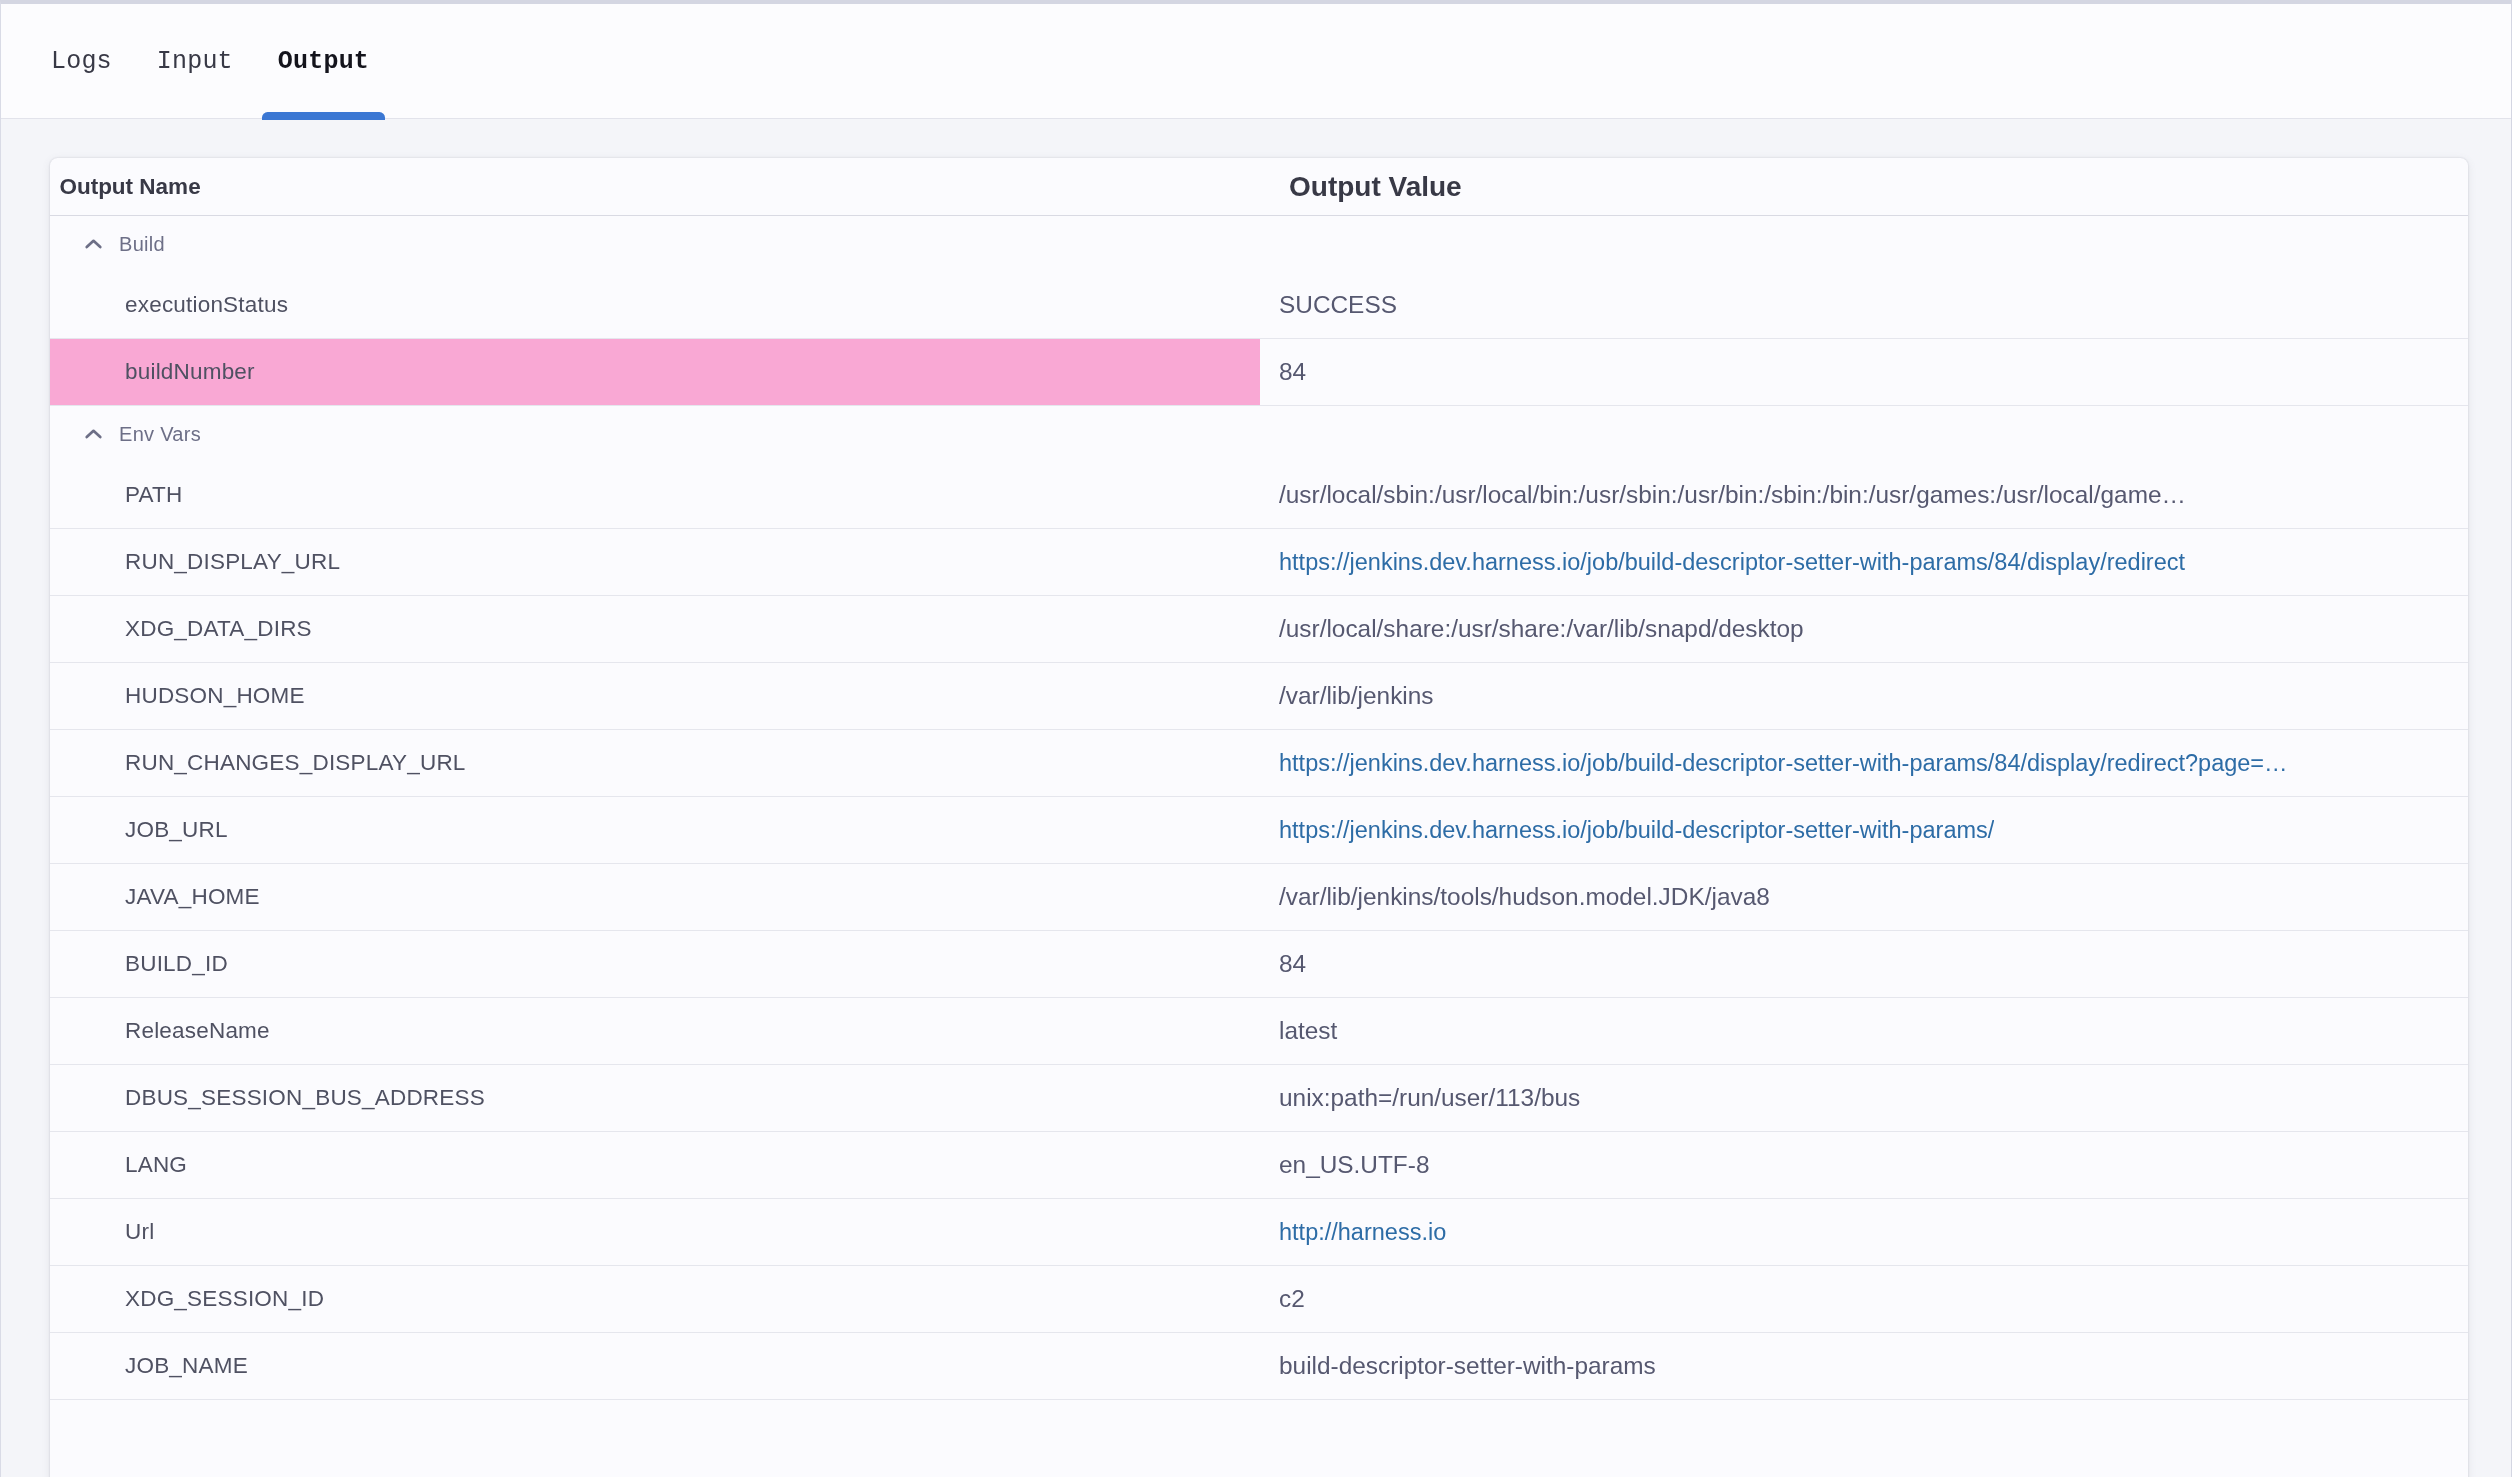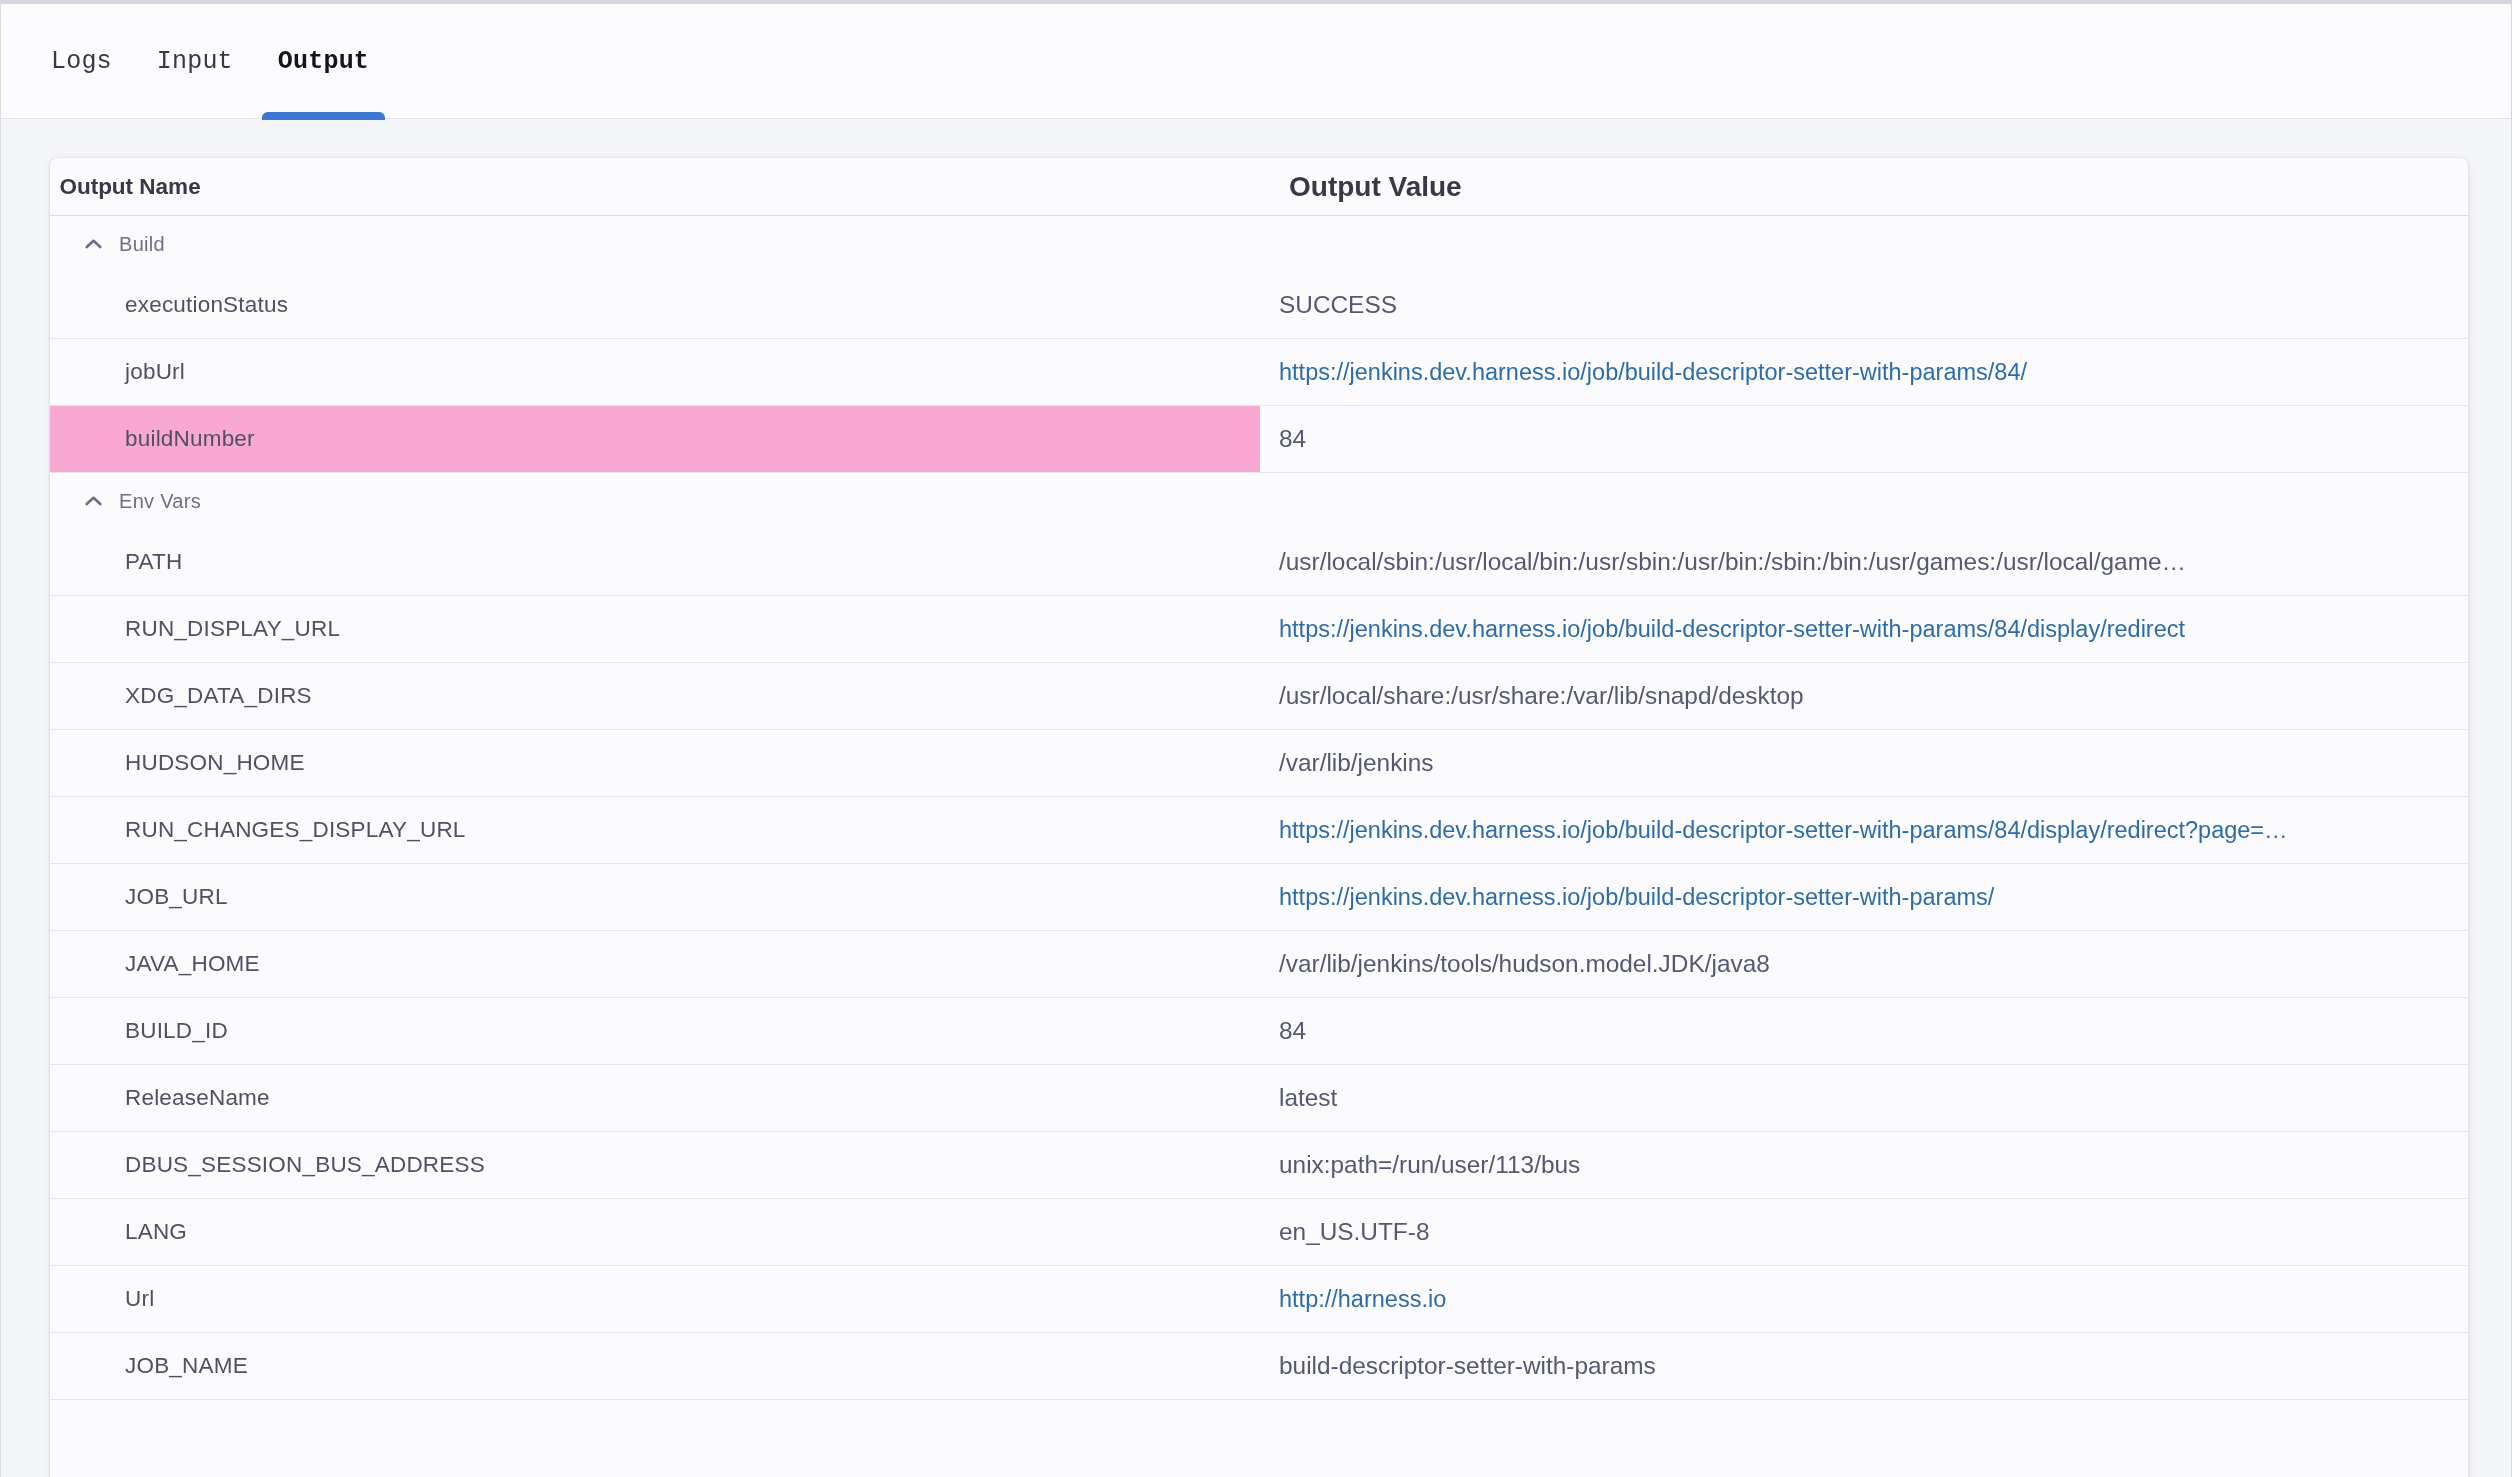--- a/index.html
+++ b/index.html
@@ -147,26 +147,20 @@
       </svg>
       <span class="group-label">Build</span>
     </div>
 
     <div class="row">
       <div class="cell-name">executionStatus</div>
       <div class="cell-value">
           <span>SUCCESS</span>
         </div>
     </div>
-    <div class="row">
-      <div class="cell-name">jobUrl</div>
-      <div class="cell-value">
-          <a class="link" href="#">https://jenkins.dev.harness.io/job/build-descriptor-setter-with-params/84/</a>
-        </div>
-    </div>
     <div class="row highlight">
       <div class="cell-name">buildNumber</div>
       <div class="cell-value">
           <span>84</span>
         </div>
     </div>
 
     <div class="group-row">
       <svg class="chevron" viewBox="0 0 24 24" fill="none">
         <polyline points="5.5,14.5 12,8.5 18.5,14.5" stroke="#6d6f87" stroke-width="2.6" stroke-linecap="round" stroke-linejoin="round"></polyline>
@@ -240,20 +234,26 @@
           <span>en_US.UTF-8</span>
         </div>
     </div>
     <div class="row">
       <div class="cell-name">Url</div>
       <div class="cell-value">
           <a class="link" href="#">http://harness.io</a>
         </div>
     </div>
     <div class="row">
+      <div class="cell-name">XDG_SESSION_ID</div>
+      <div class="cell-value">
+          <span>c2</span>
+        </div>
+    </div>
+    <div class="row">
       <div class="cell-name">JOB_NAME</div>
       <div class="cell-value">
           <span>build-descriptor-setter-with-params</span>
         </div>
     </div>
 
   </div>
 </div>
 
 

